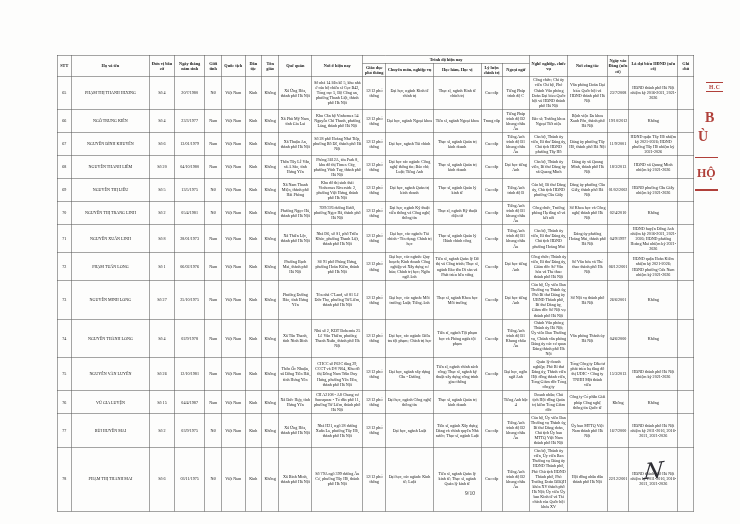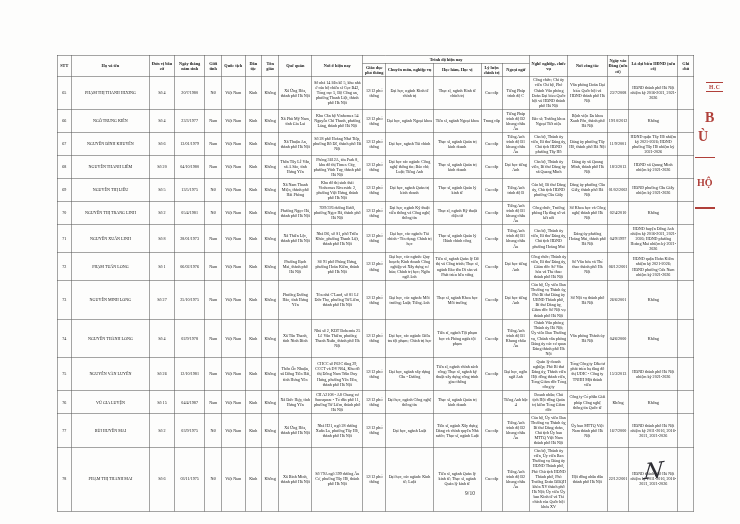--- a/index.html
+++ b/index.html
@@ -37,23 +37,23 @@
     font-family:"DejaVu Serif", serif;font-style:italic;
     transform:rotate(-6deg) skewX(-12deg);
   }
   .stamp{position:absolute;color:#b0403a;font-weight:bold;
     font-family:"Liberation Serif", serif;}
   .stamp-hc{left:706px;top:82px;font-size:5.5px;
     border-top:1px solid #b0403a;border-bottom:1px solid #b0403a;
     padding:1px 3px;letter-spacing:.5px;}
   .stamp-b{left:705px;top:110px;font-size:14px;}
   .stamp-u{left:698px;top:129px;font-size:14px;}
-  .stamp-ho{left:695px;top:157px;font-size:10px;
+  .stamp-ho{left:695px;top:157px;font-size:12px;
     border-top:1px solid #b0403a;border-bottom:2px double #b0403a;
-    padding:19px 2px;}
+    padding:8px 2px;}
 </style>
 </head>
 <body>
 
 <div class="page">
 
   <div class="table-wrap">
     <table>
       <colgroup>
         <col class="c0">

